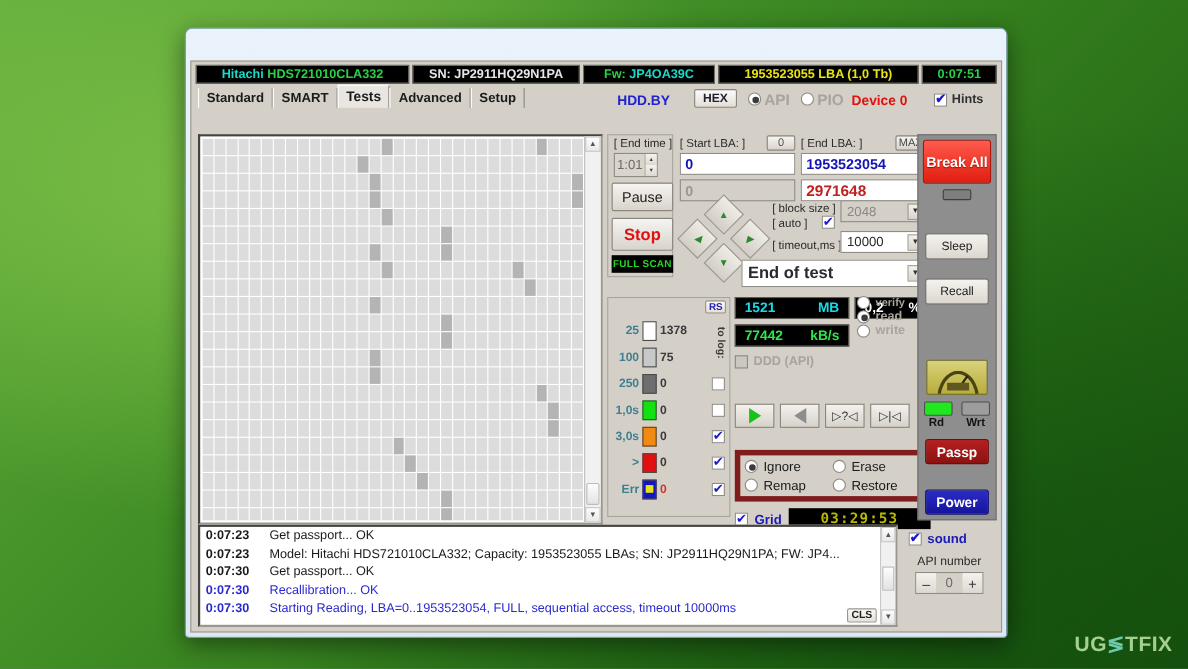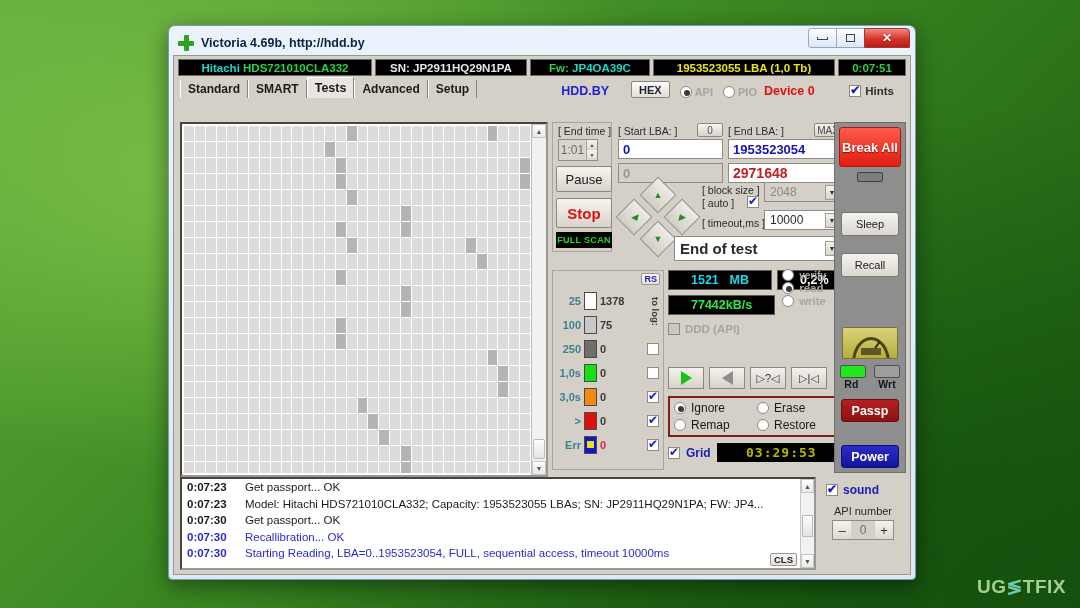--- a/index.html
+++ b/index.html
@@ -58,21 +58,21 @@
   
   #tabrow { display:flex; align-items:flex-end; height:22px; padding:4px 4px 0 6px; gap:0; position:relative; }
   .tab { height:18px; padding:0 7px; font-size:12px; color:#1b1b1b; font-weight:bold;
     background:#d4d0c8; border-left:1px solid #fff; border-right:1px solid #88857e;
     display:flex; align-items:center; }
   .tab.active { background:#e9e6e1; height:21px; font-size:12.5px; border-top:1px solid #fff; }
   #hddby { margin-left:84px; font-size:12.5px; font-weight:bold; color:#2222cc; }
   #hexbtn { margin-left:22px; height:17px; padding:0 7px; font-size:11px; font-weight:bold; color:#223; 
     background:linear-gradient(#fcfcfc,#e2ded6); border:1px solid #8a877f; border-radius:2px;
     display:flex; align-items:center; }
-  .radiorow { display:flex; align-items:center; gap:3px; margin-left:10px; font-size:11px; }
+  .radiorow { display:flex; align-items:center; gap:3px; margin-left:10px; font-size:14px; }
   .rdo { width:12px; height:12px; border-radius:50%; background:#fff; border:1px solid #8d8a83;
     display:inline-block; position:relative; }
   .rdo.on::after { content:""; position:absolute; left:3px; top:3px; width:6px; height:6px; border-radius:50%; background:#3b3b3b; }
   .dim { color:#a8a49c; font-weight:bold; }
   #device0 { margin-left:7px; font-size:12.5px; font-weight:bold; color:#e01010; }
   .chk { width:12px; height:12px; background:#fff; border:1px solid #8d8a83; position:relative; display:inline-block; flex:none; }
   .chk.on::after { content:"\2714"; position:absolute; left:0px; top:-3px; font-size:12px; color:#1a1acc; }
   #hints { position:absolute; right:16px; bottom:1px; display:flex; align-items:center; gap:4px; font-size:11.5px; font-weight:bold; color:#303030; }
 
   
@@ -129,21 +129,21 @@
   .srow .c { font-size:11px; font-weight:bold; color:#3a3a3a; min-width:30px; }
   .srow .ck { margin-left:auto; margin-right:4px; }
   #rsbtn { position:absolute; right:3px; top:2px; font-size:9px; font-weight:bold; color:#2222bb;
     border:1px solid #9a968e; background:linear-gradient(#fbfaf8,#e4e0d8); padding:0 2px; border-radius:2px; }
   #tolog { position:absolute; right:2px; top:26px; font-size:9.5px; font-weight:bold; color:#3a3a3a;
     writing-mode:vertical-rl; }
 
   
   #speed { position:absolute; left:490px; bottom:0; width:178px; height:200px; top:-108px; }
   #speed .lcd2 { background:#000; height:20px; display:flex; align-items:center; justify-content:space-between;
-    padding:0 22px; font-size:12.5px; font-weight:bold; border:1px solid #5d5a53; }
+    padding:0 8px; font-size:12.5px; font-weight:bold; border:1px solid #5d5a53; }
   .pbtns { display:flex; gap:5px; }
   .pbtn { width:36px; height:22px; background:linear-gradient(#f4f2ee,#d6d2ca); border:1px solid #8a877f;
     display:flex; align-items:center; justify-content:center; font-size:11px; color:#333; }
   .tri-r { width:0; height:0; border-left:11px solid #19c219; border-top:7px solid transparent; border-bottom:7px solid transparent; }
   .tri-l { width:0; height:0; border-right:11px solid #8d8d8d; border-top:7px solid transparent; border-bottom:7px solid transparent; }
 
   
   #side { position:absolute; right:0; top:0; width:72px; bottom:97px; background:#8e8e8e; border:1px solid #6f6f6f; }
   #breakall { margin:4px auto 0; width:62px; height:40px; background:linear-gradient(#ff5b4d,#e01d10);
     border:1px solid #a81a10; border-radius:3px; display:flex; align-items:center; justify-content:center;
@@ -189,35 +189,20 @@
     font-size:13px; letter-spacing:1px; display:flex; align-items:center; justify-content:center; }
 </style>
 </head>
 <body>
 
 <div id="desktop"></div>
 <div id="watermark"><span>UG</span><span class="t">≶</span><span>TFIX</span></div>
 
 <div id="window">
 
-  <div id="titlebar">
-    <span class="ico"></span>
-    <span id="titletext">Victoria 4.69b, http://hdd.by</span>
-    <div class="winbtns">
-      <div class="winbtn">
-          <span class="minbar"></span>
-        </div>
-      <div class="winbtn">
-          <span class="maxbox"></span>
-        </div>
-      <div class="winbtn close">
-          <span class="g">✕</span>
-        </div>
-    </div>
-  </div>
 
   <div id="client">
 
     <div id="devstrip">
       <div class="lcd" id="lcdModel">
         <span class="a">Hitachi</span>&nbsp;<span class="b">HDS721010CLA332</span>
       </div>
       <div class="lcd" id="lcdSN">SN: JP2911HQ29N1PA</div>
       <div class="lcd" id="lcdFw">
         <span class="a">Fw:</span>&nbsp;<span class="b">JP4OA39C</span>
@@ -1117,21 +1102,21 @@
               <span class="tri-l"></span>
             </div>
           <div class="pbtn">
               <span>▷?◁</span>
             </div>
           <div class="pbtn">
               <span>▷|◁</span>
             </div>
         </div>
 
-        <div style="margin-top:7px;border:2px solid #7f1d1d;padding:3px 4px;">
+        <div style="margin-top:20px;border:5px solid #7f1d1d;padding:3px 4px;">
           <div style="display:flex;">
             <div style="flex:1;display:flex;align-items:center;gap:5px;">
                 <span class="rdo on"></span>
                 <span style="font-size:12px;color:#1a1a1a;">Ignore</span>
               </div>
             <div style="flex:1;display:flex;align-items:center;gap:5px;">
                 <span class="rdo"></span>
                 <span style="font-size:12px;color:#1a1a1a;">Erase</span>
               </div>
           </div>

